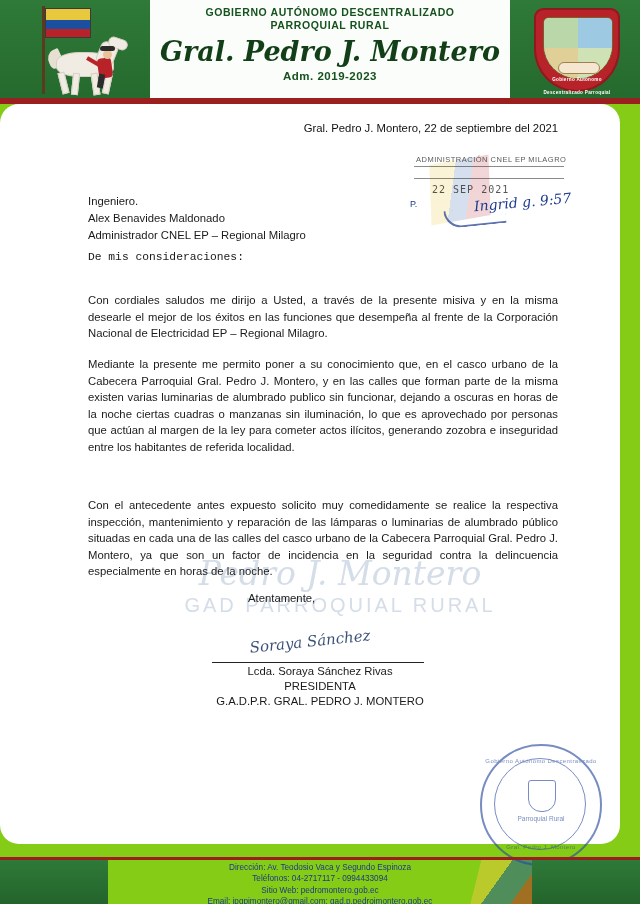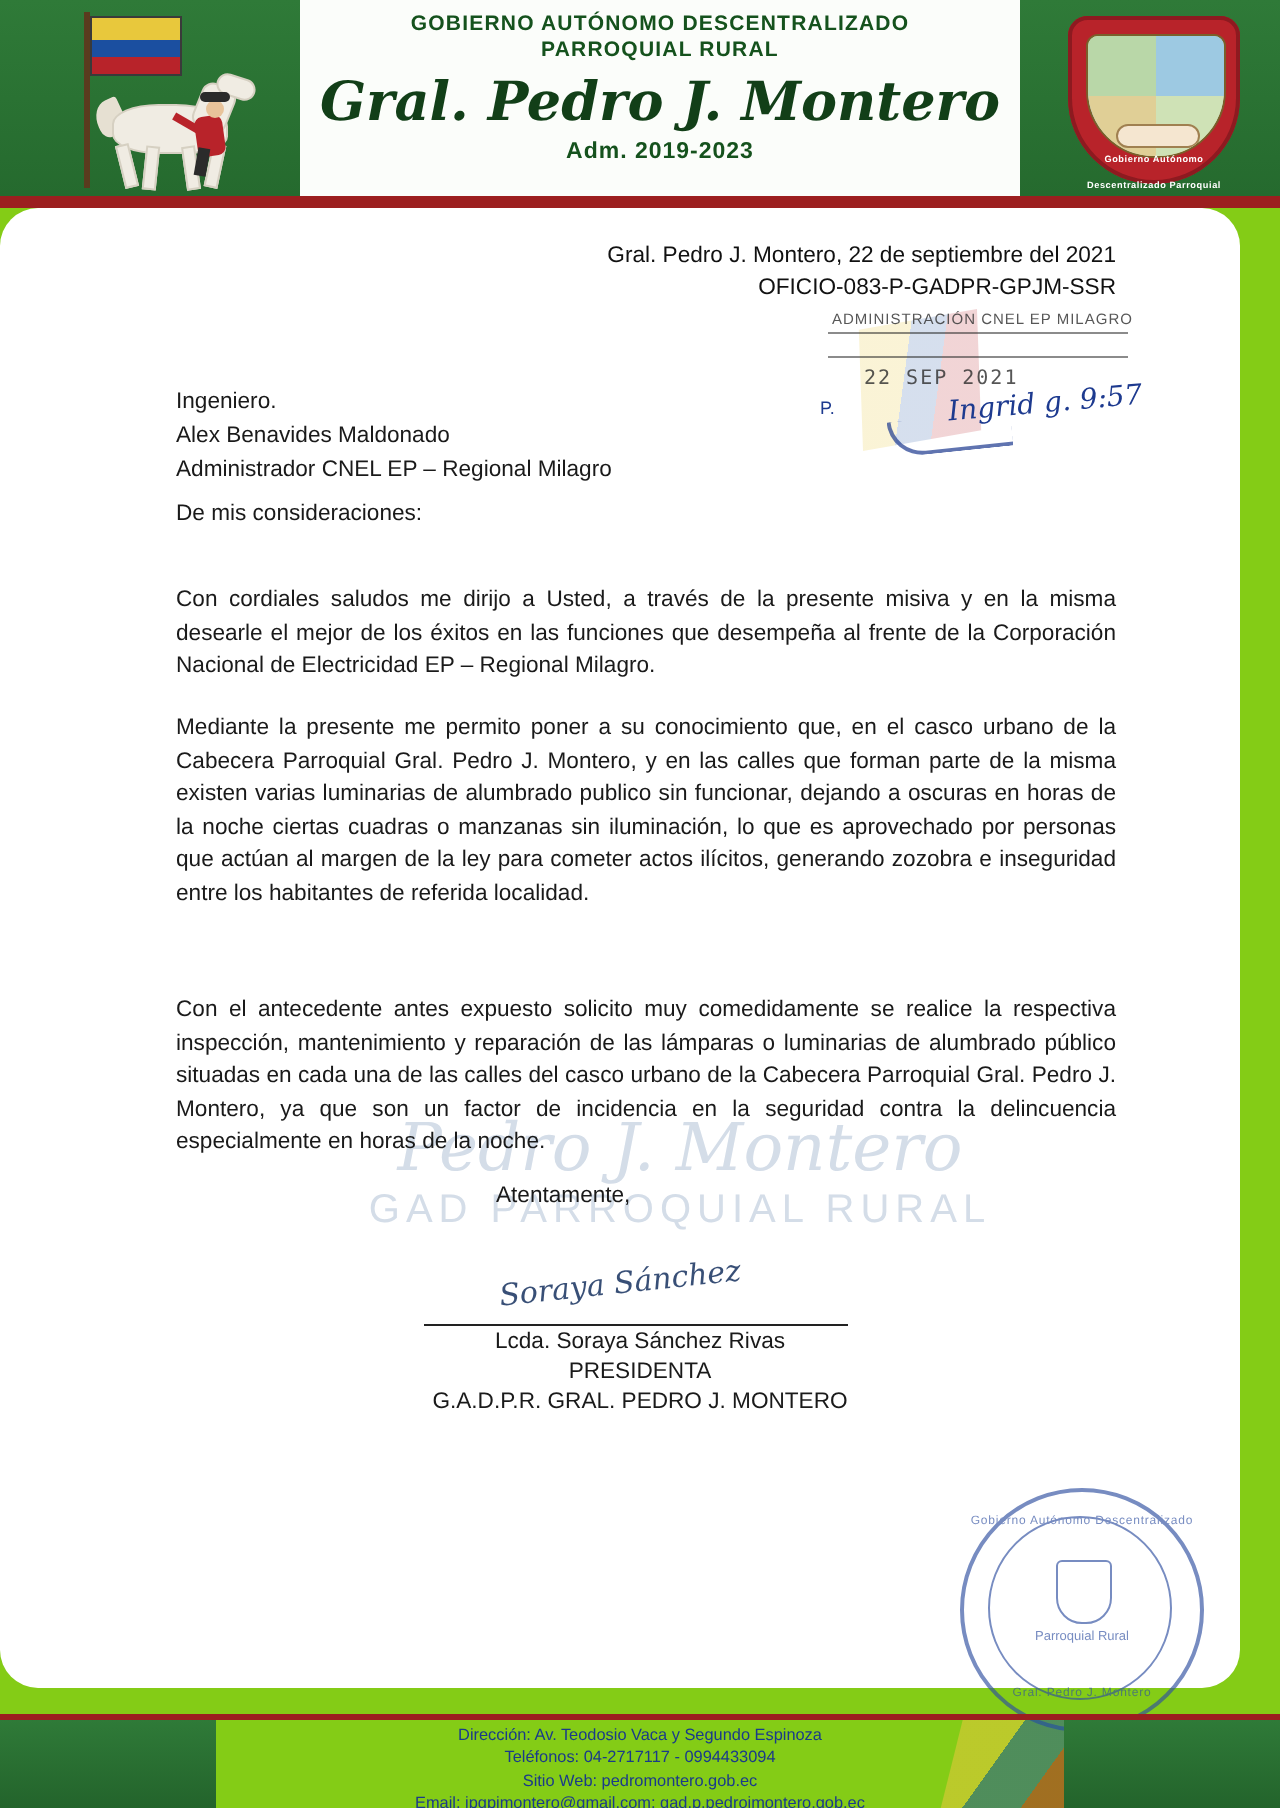--- a/index.html
+++ b/index.html
@@ -335,20 +335,21 @@
     top: 60px;
     line-height: 17px;
     font-size: 11.3px;
     margin-top: 29px;
   }
   .salutation {
     position: absolute;
     left: 88px;
     top: 145;
     font-size: 11.3px;
+    font-family: Liberation Mono, monospace;
   }
   .para {
     position: absolute;
     left: 88px;
     width: 470px;
     text-align: justify;
     font-size: 11.3px;
     line-height: 16.6px;
   }
   #p1 { top: 188px; }
@@ -653,21 +654,20 @@
       <div class="coat-ribbon">Gobierno Autónomo Descentralizado Parroquial Rural</div>
     </div>
 
     <div class="header-red-bar"></div>
   </div>
 
   <div class="doc-body">
 
     <div class="meta">
       <div>Gral. Pedro J. Montero, 22 de septiembre del 2021</div>
-      <div>OFICIO-083-P-GADPR-GPJM-SSR</div>
     </div>
 
     <div class="addressee">
       <div>Ingeniero.</div>
       <div>Alex Benavides Maldonado</div>
       <div>Administrador CNEL EP – Regional Milagro</div>
     </div>
 
     <div class="recv-stamp">
       <div class="recv-flagish"></div>

